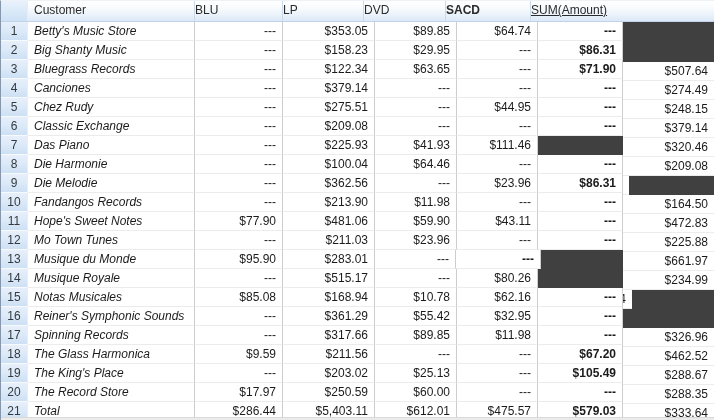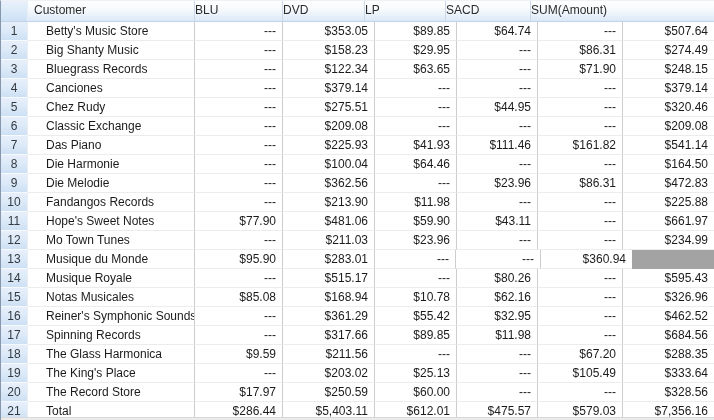--- a/index.html
+++ b/index.html
@@ -9,39 +9,39 @@
     font-size: 12px;
     color: #1b1b1b;
   }
   .grid {
     position: relative;
     width: 714px;
     height: 420px;
     overflow: hidden;
     border-left: 1px solid #8696ab;
     border-top: 1px solid #eef2f7;
-    background: #a3a3a3;
+    background: #404040;
   }
   
   .header-row {
     display: flex;
     height: 21px;
     background: linear-gradient(to bottom, #ffffff 0%, #f7fafd 40%, #e9f1fa 72%, #dce9f8 100%);
     border-bottom: 1px solid #c2d3e8;
   }
   .hcell {
     height: 100%;
     line-height: 19px;
     color: #2b2b2b;
     border-right: 1px solid #ccd9e9;
     overflow: hidden;
     white-space: nowrap;
   }
   .hcell.left { text-align: left; padding-left: 6px; }
-  .hcell:last-child { border-right: none; }
+  .hcell:last-child { border-right: none; text-decoration: underline; }
   .corner {
     background: linear-gradient(to bottom, #e9f1fb 0%, #dcebf9 45%, #cde0f4 100%);
     border-right: 1px solid #e6edf5;
   }
   
   .row { display: flex; height: 19px; }
   .numcell {
     height: 100%;
     line-height: 18px;
     text-align: center;
@@ -52,52 +52,52 @@
   }
   .cell {
     height: 100%;
     line-height: 18px;
     border-right: 1px solid #cdcdcd;
     border-bottom: 1px solid #ececec;
     overflow: hidden;
     white-space: nowrap;
     background: #ffffff;
   }
-  .cell.left  { text-align: left;  padding-left: 18px; }
+  .cell.left  { text-align: left;  padding-left: 6px; font-style: italic; }
   .cell.right { text-align: right; padding-right: 6px; }
-  .row .cell:last-child { border-right: none; }
+  .row .cell:last-child { border-right: none; margin-top: 40px; }
   
   .w0 { width: 27px;  flex: 0 0 27px; }
   .w1 { width: 167px; flex: 0 0 167px; }
   .w2 { width: 88px;  flex: 0 0 88px; }
   .w3 { width: 92px;  flex: 0 0 92px; }
   .w4 { width: 82px;  flex: 0 0 82px; }
   .w5 { width: 81px;  flex: 0 0 81px; }
-  .w6 { width: 85px;  flex: 0 0 85px; }
+  .w6 { width: 85px;  flex: 0 0 85px; font-weight: bold; }
   .w7 { width: 91px;  flex: 0 0 91px; }
   
   .bottom-edge {
     position: absolute;
     left: 0; right: 0; bottom: 0;
     height: 3px;
     background: #ebebeb;
     border-top: 1px solid #d9d9d9;
   }
 </style>
 </head>
 <body>
 
 <div class="grid">
   <div class="header-row">
     <div class="hcell corner w0"></div>
 
   <div class="hcell w1 left">Customer</div>
       <div class="hcell w2">BLU</div>
+      <div class="hcell w5">LP</div>
       <div class="hcell w4">DVD</div>
-      <div class="hcell w5">LP</div>
       <div class="hcell w6">SACD</div>
       <div class="hcell w7">SUM(Amount)</div>
     </div>
   <div>
 
   <div class="row">
         <div class="numcell w0">1</div>
         <div class="cell w1 left">Betty's Music Store</div>
         <div class="cell w2 right">---</div>
         <div class="cell w3 right">$353.05</div>
@@ -156,21 +156,20 @@
         <div class="cell w6 right">---</div>
         <div class="cell w7 right">$209.08</div>
       </div>
       <div class="row">
         <div class="numcell w0">7</div>
         <div class="cell w1 left">Das Piano</div>
         <div class="cell w2 right">---</div>
         <div class="cell w3 right">$225.93</div>
         <div class="cell w4 right">$41.93</div>
         <div class="cell w5 right">$111.46</div>
-        <div class="cell w6 right">$161.82</div>
         <div class="cell w7 right">$541.14</div>
       </div>
       <div class="row">
         <div class="numcell w0">8</div>
         <div class="cell w1 left">Die Harmonie</div>
         <div class="cell w2 right">---</div>
         <div class="cell w3 right">$100.04</div>
         <div class="cell w4 right">$64.46</div>
         <div class="cell w5 right">---</div>
         <div class="cell w6 right">---</div>
@@ -226,21 +225,20 @@
         <div class="cell w7 right">$360.94</div>
       </div>
       <div class="row">
         <div class="numcell w0">14</div>
         <div class="cell w1 left">Musique Royale</div>
         <div class="cell w2 right">---</div>
         <div class="cell w3 right">$515.17</div>
         <div class="cell w4 right">---</div>
         <div class="cell w5 right">$80.26</div>
         <div class="cell w6 right">---</div>
-        <div class="cell w7 right">$595.43</div>
       </div>
       <div class="row">
         <div class="numcell w0">15</div>
         <div class="cell w1 left">Notas Musicales</div>
         <div class="cell w2 right">$85.08</div>
         <div class="cell w3 right">$168.94</div>
         <div class="cell w4 right">$10.78</div>
         <div class="cell w5 right">$62.16</div>
         <div class="cell w6 right">---</div>
         <div class="cell w7 right">$326.96</div>
@@ -256,21 +254,21 @@
         <div class="cell w7 right">$462.52</div>
       </div>
       <div class="row">
         <div class="numcell w0">17</div>
         <div class="cell w1 left">Spinning Records</div>
         <div class="cell w2 right">---</div>
         <div class="cell w3 right">$317.66</div>
         <div class="cell w4 right">$89.85</div>
         <div class="cell w5 right">$11.98</div>
         <div class="cell w6 right">---</div>
-        <div class="cell w7 right">$684.56</div>
+        <div class="cell w7 right">$288.67</div>
       </div>
       <div class="row">
         <div class="numcell w0">18</div>
         <div class="cell w1 left">The Glass Harmonica</div>
         <div class="cell w2 right">$9.59</div>
         <div class="cell w3 right">$211.56</div>
         <div class="cell w4 right">---</div>
         <div class="cell w5 right">---</div>
         <div class="cell w6 right">$67.20</div>
         <div class="cell w7 right">$288.35</div>

